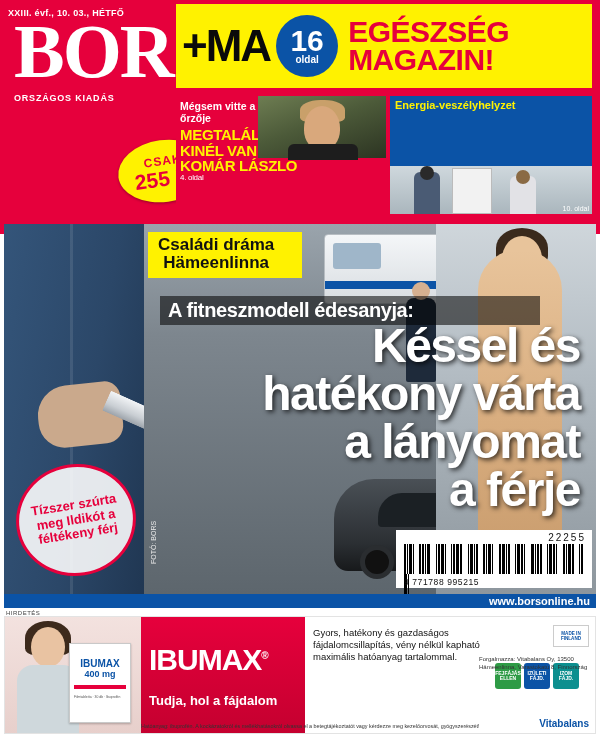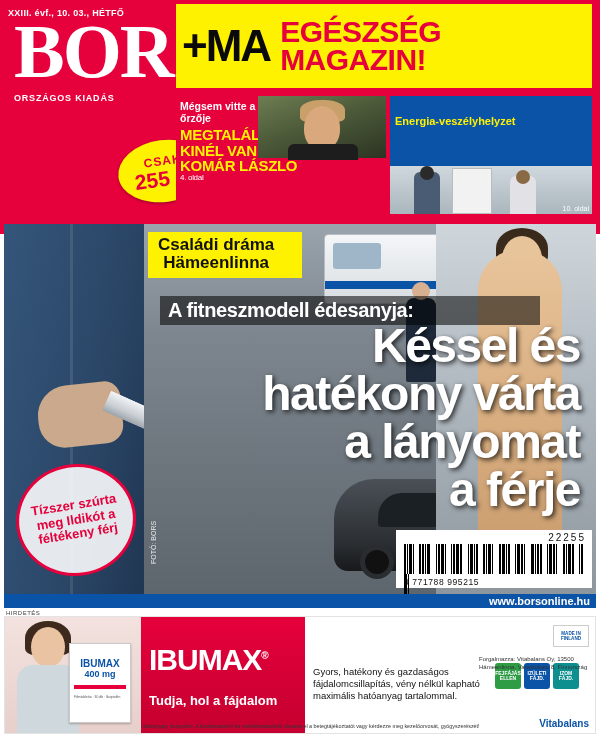--- a/index.html
+++ b/index.html
@@ -112,21 +112,21 @@
     background: #1d1d1d; border-radius: 6px 6px 0 0;
   }
 
   
   .teaser-right {
     position: absolute; left: 390px; top: 96px; width: 202px; height: 118px;
     background: #0b53a6; overflow: hidden;
   }
   .teaser-right .kicker {
     background: #0b53a6; color: #fff200;
-    font-size: 11px; font-weight: bold; padding: 19px 4px 0 5px;
+    font-size: 11px; font-weight: bold; padding: 3px 4px 0 5px;
   }
   .teaser-right .headline {
     background: #ffffff; color: #101010;
     font-size: 13.5px; font-weight: bold; line-height: 1.05;
     padding: 3px 5px 4px 5px; margin-top: 2px;
   }
   .tr-photo {
     position: absolute; left: 0; bottom: 0; width: 202px; height: 48px;
     background: linear-gradient(180deg,#cfd8dd 0%, #aab6bd 100%);
   }
@@ -311,21 +311,21 @@
   .ad-brand sup { font-size: 10px; }
   .ad-claim {
     font-size: 13px; font-weight: bold; padding: 16px 0 0 8px;
   }
   .ad-right {
     position:absolute; left: 300px; top: 0; width: 292px; height: 118px;
     background: #ffffff;
   }
   .ad-copy {
     position:absolute; left: 8px; top: 10px; width: 176px;
-    font-size: 9.5px; color: #111; line-height: 1.28; margin-top: 39px;
+    font-size: 9.5px; color: #111; line-height: 1.28;
   }
   .ad-icons { position:absolute; left: 190px; top: 46px; display:flex; gap:3px; }
   .ad-icon {
     width: 26px; height: 26px; border-radius: 3px;
     color:#fff; font-size: 5px; font-weight: bold;
     display:flex; flex-direction:column; align-items:center; justify-content:center;
     text-align:center; line-height: 1.1;
   }
   .ic-green { background:#2e9b45; }
   .ic-blue  { background:#0b53a6; }
@@ -363,20 +363,24 @@
       <div class="logo-sub">ORSZÁGOS KIADÁS</div>
     </div>
 
     <div class="price-badge">
       <div class="csak">CSAK</div>
       <div class="amount">255 Ft</div>
     </div>
 
     <div class="yellow-band">
       <div class="plus-ma">+MA</div>
+      <div class="oldal-circle">
+        <div class="num">16</div>
+        <div class="lbl">oldal</div>
+      </div>
       <div class="eg-mag">
         <div>EGÉSZSÉG</div>
         <div>MAGAZIN!</div>
       </div>
     </div>
 
     <div class="teaser-left">
       <div class="teaser-left-photo">
         <div class="tlp-hair"></div>
         <div class="tlp-face"></div>

